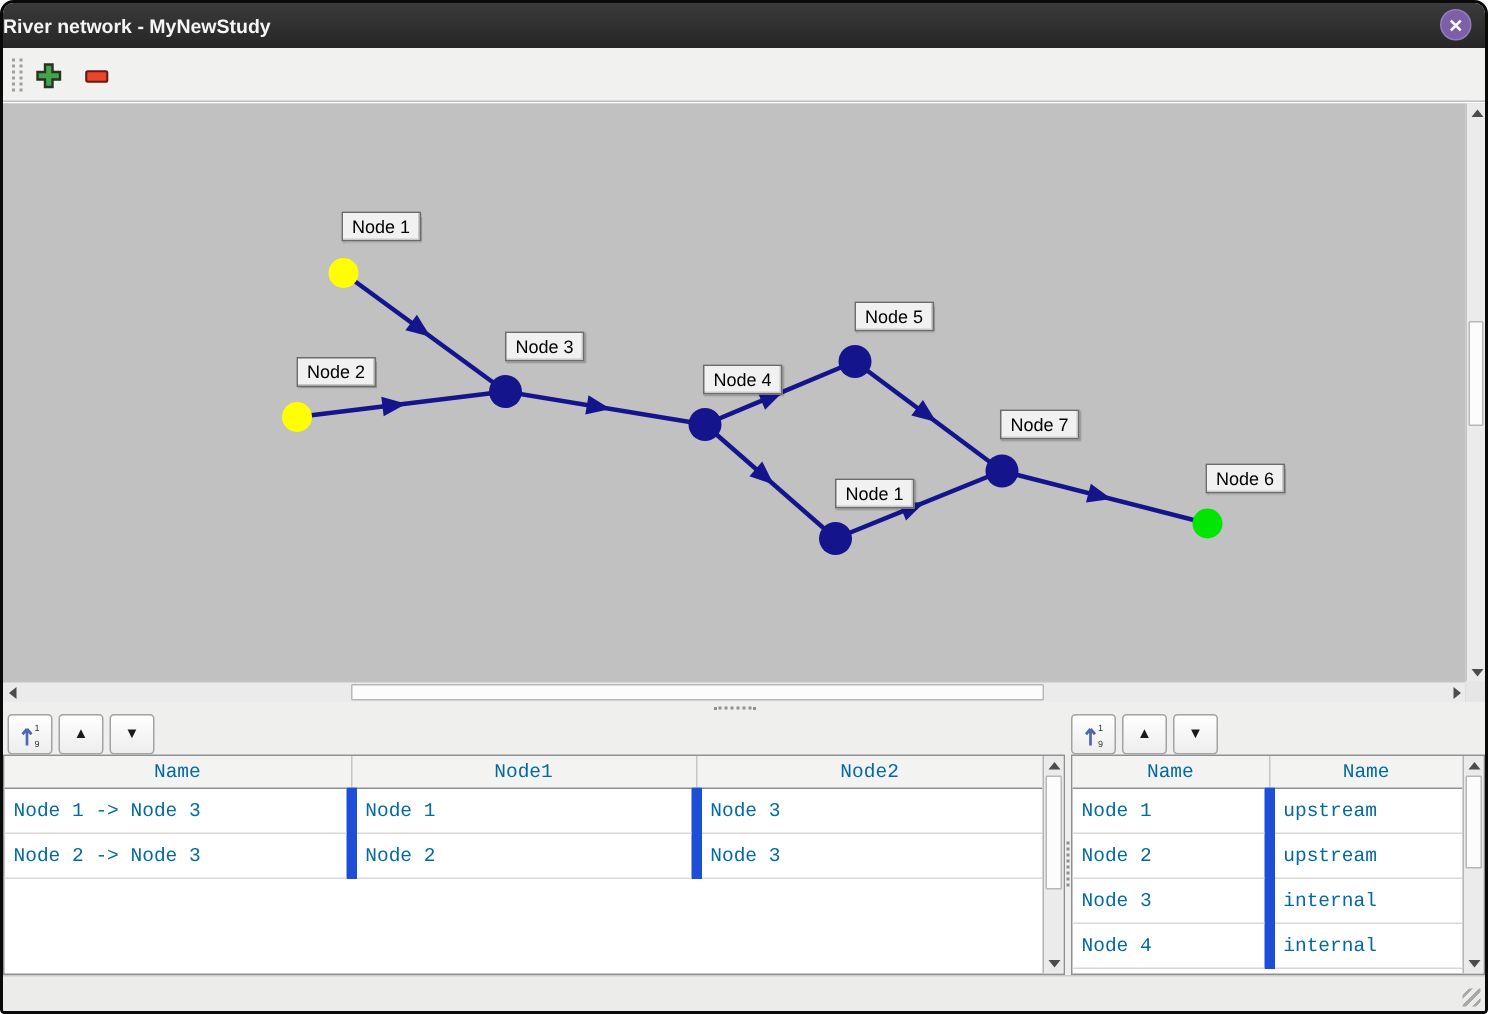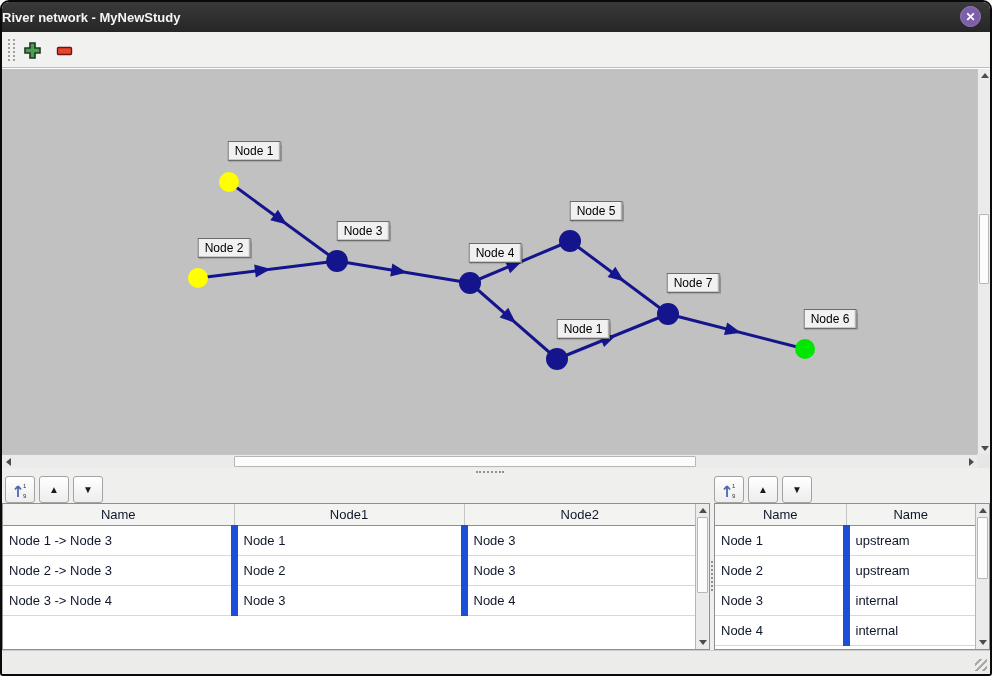--- a/index.html
+++ b/index.html
@@ -69,21 +69,21 @@
                border-radius:3px; background:linear-gradient(#ffffff,#ededed);
                display:flex; align-items:center; justify-content:center; font-size:11px; color:#111; }
   .glyph-btn { font-size:10px; color:#1a1a1a; }
   #vsplitter { position:absolute; left:708px; top:29px; width:4px; height:147px; }
   #vsplitter-dots { position:absolute; left:1px; top:58px; height:30px; border-left:2px dotted #8f8f8f; }
 
   .table-box { position:absolute; top:29px; height:147px; background:#ffffff;
                border:1px solid #8f8f8f; overflow:hidden; }
   #branches-box { left:0; width:708px; }
   #nodes-box { left:712px; width:276px; }
-  table { border-collapse:collapse; table-layout:fixed; font-size:13px; color:#0f172a; }
+  table { border-collapse:collapse; table-layout:fixed; font-size:13px; color:#0369a1;font-family:Liberation Mono, monospace; }
   #branches-table { width:692px; }
   #nodes-table { width:260px; }
   th { height:21px; background:#f3f3f2; border-bottom:1px solid #8f8f8f;
        border-right:1px solid #c6c6c6; font-weight:normal; font-size:13px; text-align:center; }
   th:last-child { border-right:none; }
   td { height:30px; background:#ffffff; border-bottom:1px solid #d8d8d8;
        border-right:7px solid #1d4ed8; padding-left:6px; overflow:hidden; white-space:nowrap; }
   td:last-child { border-right:none; }
   .tbl-vscroll { position:absolute; right:0; top:0; width:14px; height:145px;
                  border-left:1px solid #b5b5b5; background:#ebebeb; }
@@ -238,25 +238,20 @@
             <tr>
               <td>Node 1 -&gt; Node 3</td>
               <td>Node 1</td>
               <td>Node 3</td>
             </tr>
             <tr>
               <td>Node 2 -&gt; Node 3</td>
               <td>Node 2</td>
               <td>Node 3</td>
             </tr>
-            <tr>
-              <td>Node 3 -&gt; Node 4</td>
-              <td>Node 3</td>
-              <td>Node 4</td>
-            </tr>
           </tbody>
       </table>
       <div class="tbl-vscroll">
         <div class="sb-btn tv-up">
             <span class="tri-up"></span>
           </div>
         <div class="sb-thumb" id="branches-thumb"></div>
         <div class="sb-btn tv-down">
             <span class="tri-down"></span>
           </div>

